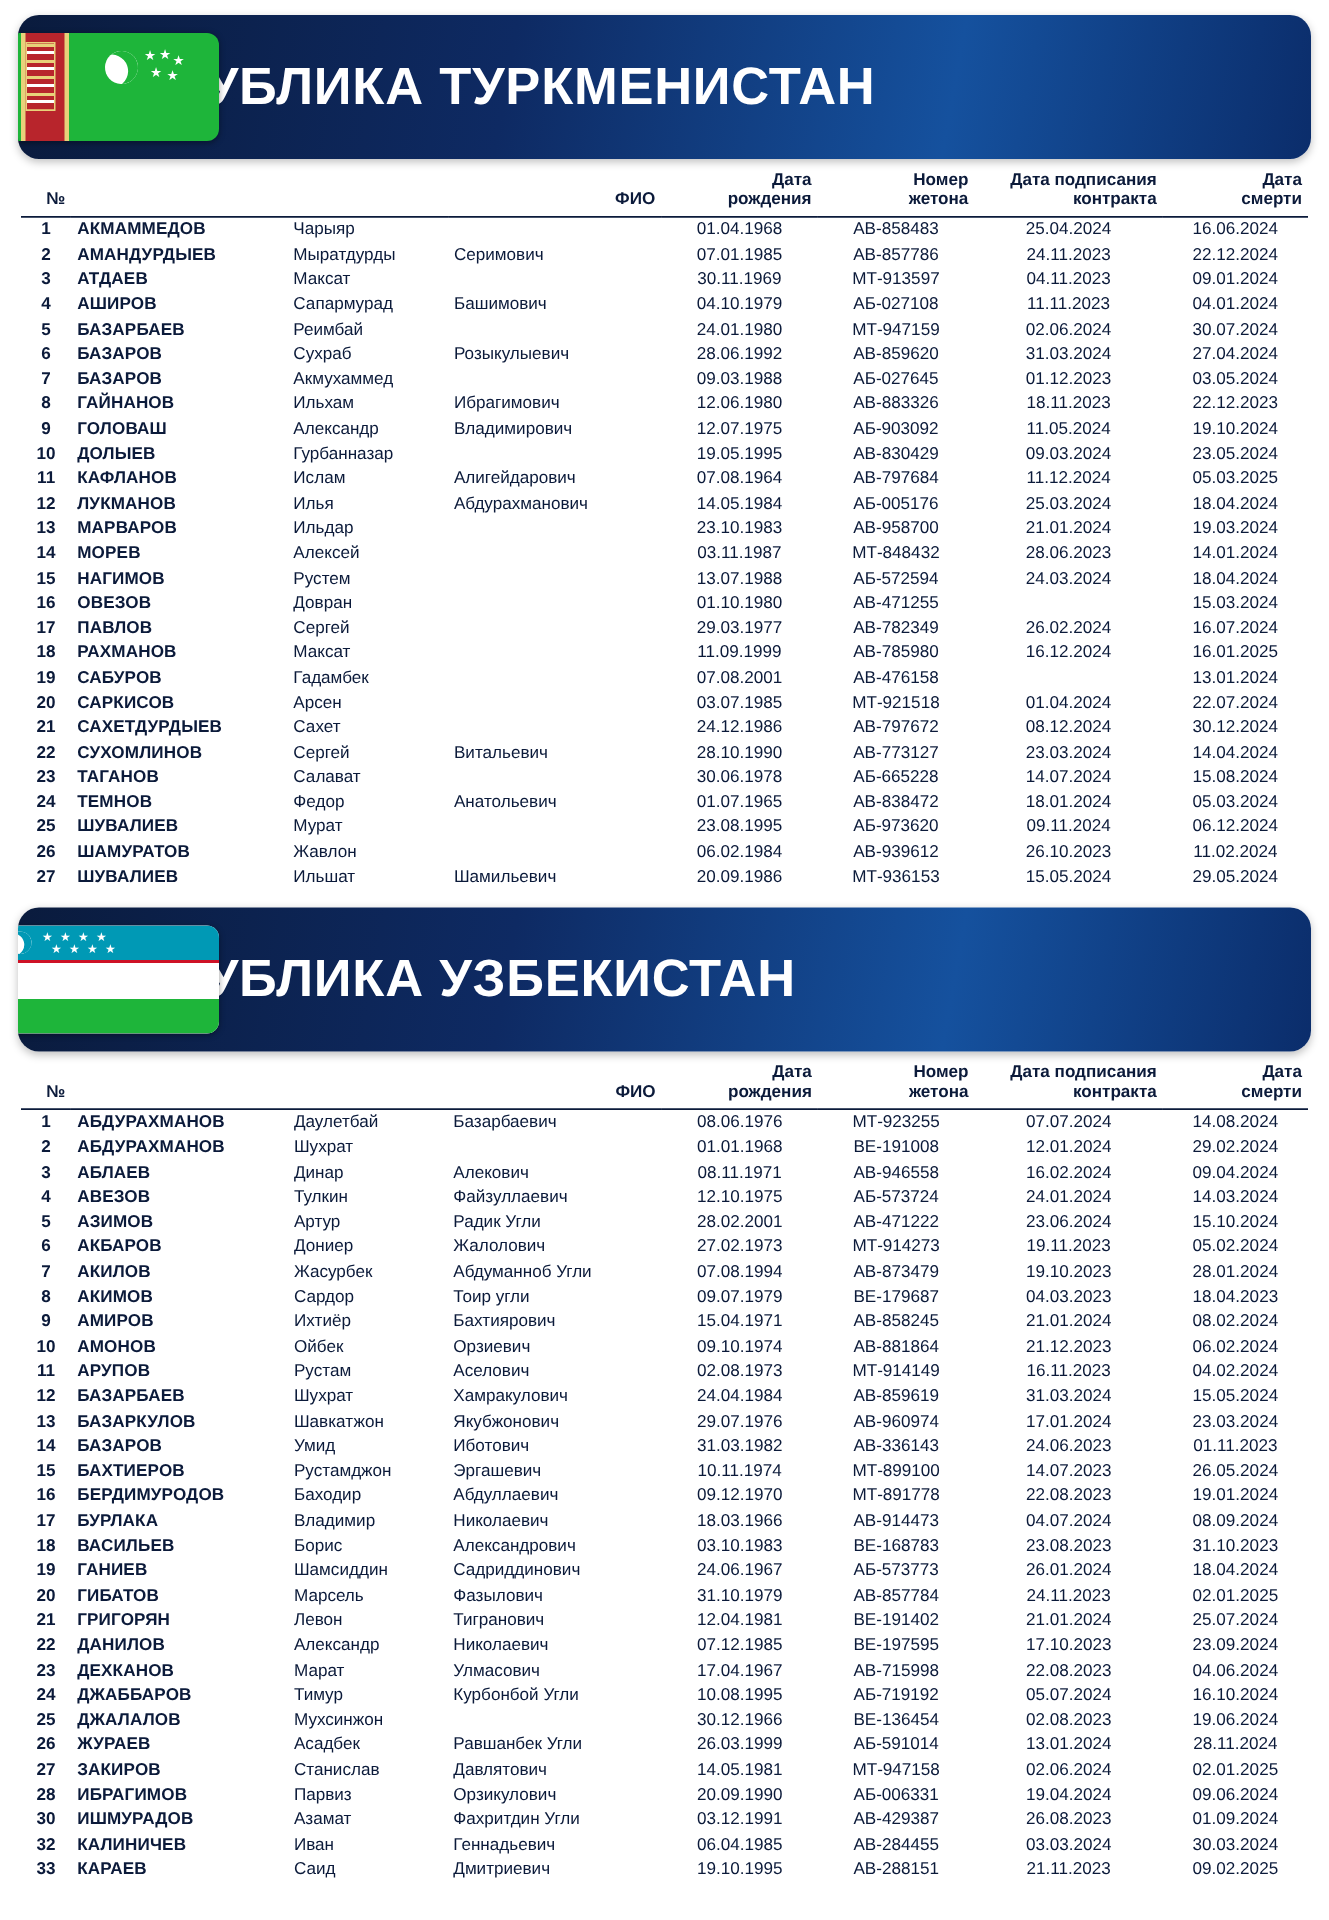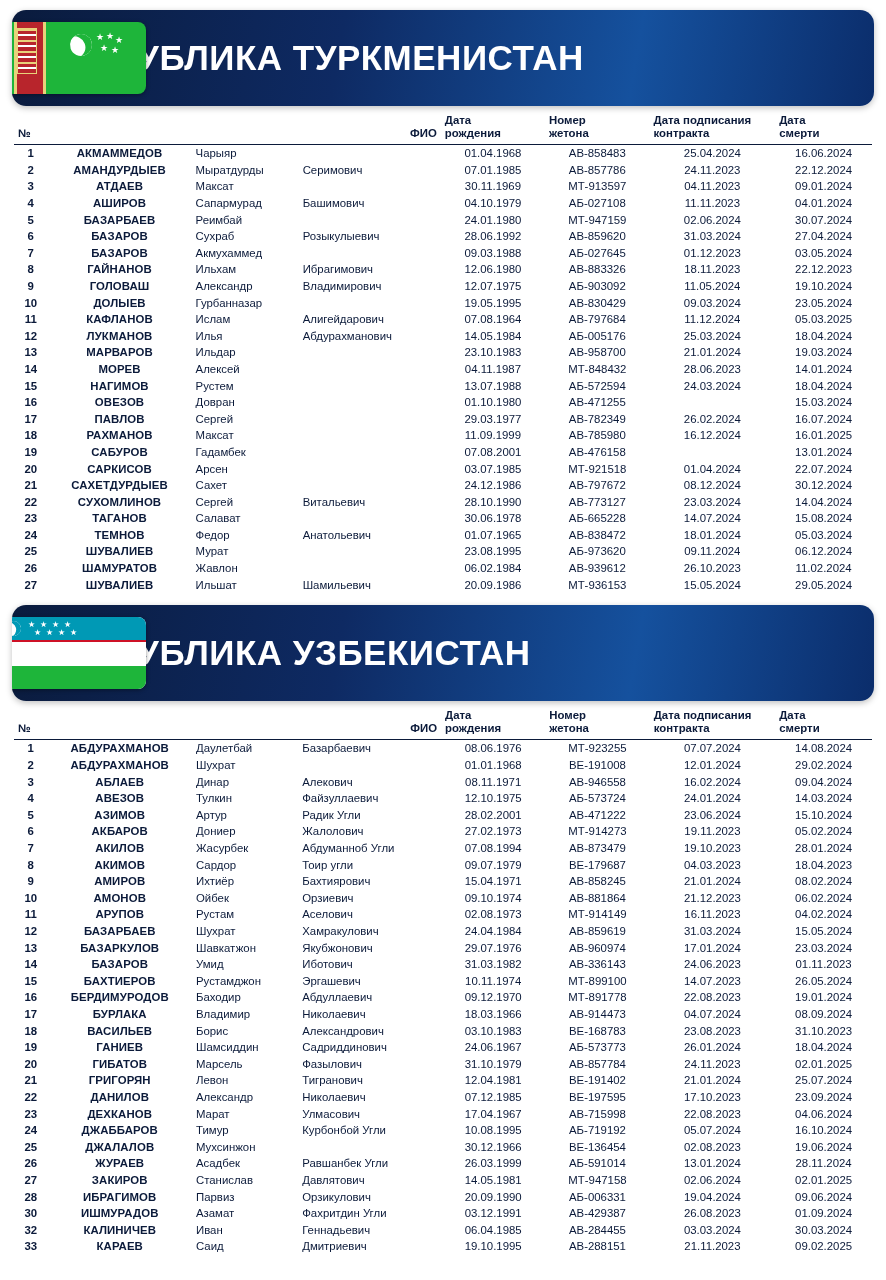--- a/index.html
+++ b/index.html
@@ -146,29 +146,29 @@
   table.reg thead th {
     font-weight: bold;
     font-size: 11.4px;
     color: #0b1a3a;
     padding: 2px 4px 4px 4px;
     vertical-align: bottom;
     line-height: 1.15;
     border-bottom: 1.6px solid #0b1a3a;
   }
   table.reg thead th.left { text-align: right; }
-  table.reg thead th.center { text-align: left; }
+  table.reg thead th.center { text-align: right; }
   table.reg tbody td {
     padding: 1px 4px;
     vertical-align: top;
     line-height: 1.28;
     white-space: nowrap;
   }
   .c-num { width: 30px; text-align: center; font-weight: bold; color:#0b1a3a; }
-  .c-fam { width: 150px; font-weight: bold; letter-spacing: 0.1px; text-align: center; }
+  .c-fam { width: 150px; font-weight: bold; letter-spacing: 0.1px; }
   .c-name { width: 110px; }
   .c-patr { width: 150px; }
   .c-dob { width: 110px; text-align: center; }
   .c-badge { width: 110px; text-align: center; }
   .c-contract { width: 135px; text-align: center; }
   .c-death { width: 100px; text-align: center; }
   .table-wrap { padding: 0 14px; }
   .hdr-two { display: block; }
 </style>
 </head>
@@ -346,21 +346,21 @@
               <td class="c-dob">23.10.1983</td>
               <td class="c-badge">АВ-958700</td>
               <td class="c-contract">21.01.2024</td>
               <td class="c-death">19.03.2024</td>
             </tr>
             <tr>
               <td class="c-num">14</td>
               <td class="c-fam">МОРЕВ</td>
               <td class="c-name">Алексей</td>
               <td class="c-patr"></td>
-              <td class="c-dob">04.11.1987</td>
+              <td class="c-dob">03.11.1987</td>
               <td class="c-badge">МТ-848432</td>
               <td class="c-contract">28.06.2023</td>
               <td class="c-death">14.01.2024</td>
             </tr>
             <tr>
               <td class="c-num">15</td>
               <td class="c-fam">НАГИМОВ</td>
               <td class="c-name">Рустем</td>
               <td class="c-patr"></td>
               <td class="c-dob">13.07.1988</td>

